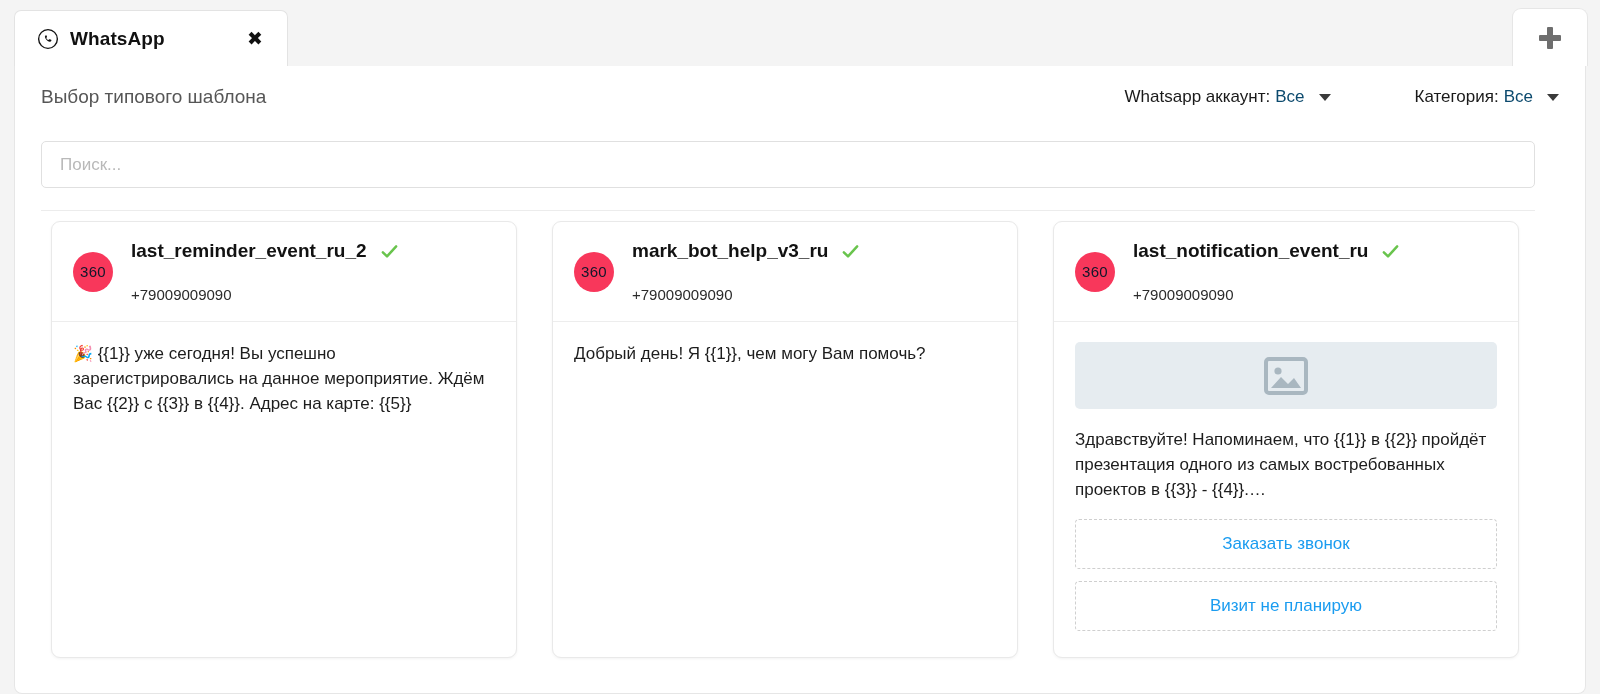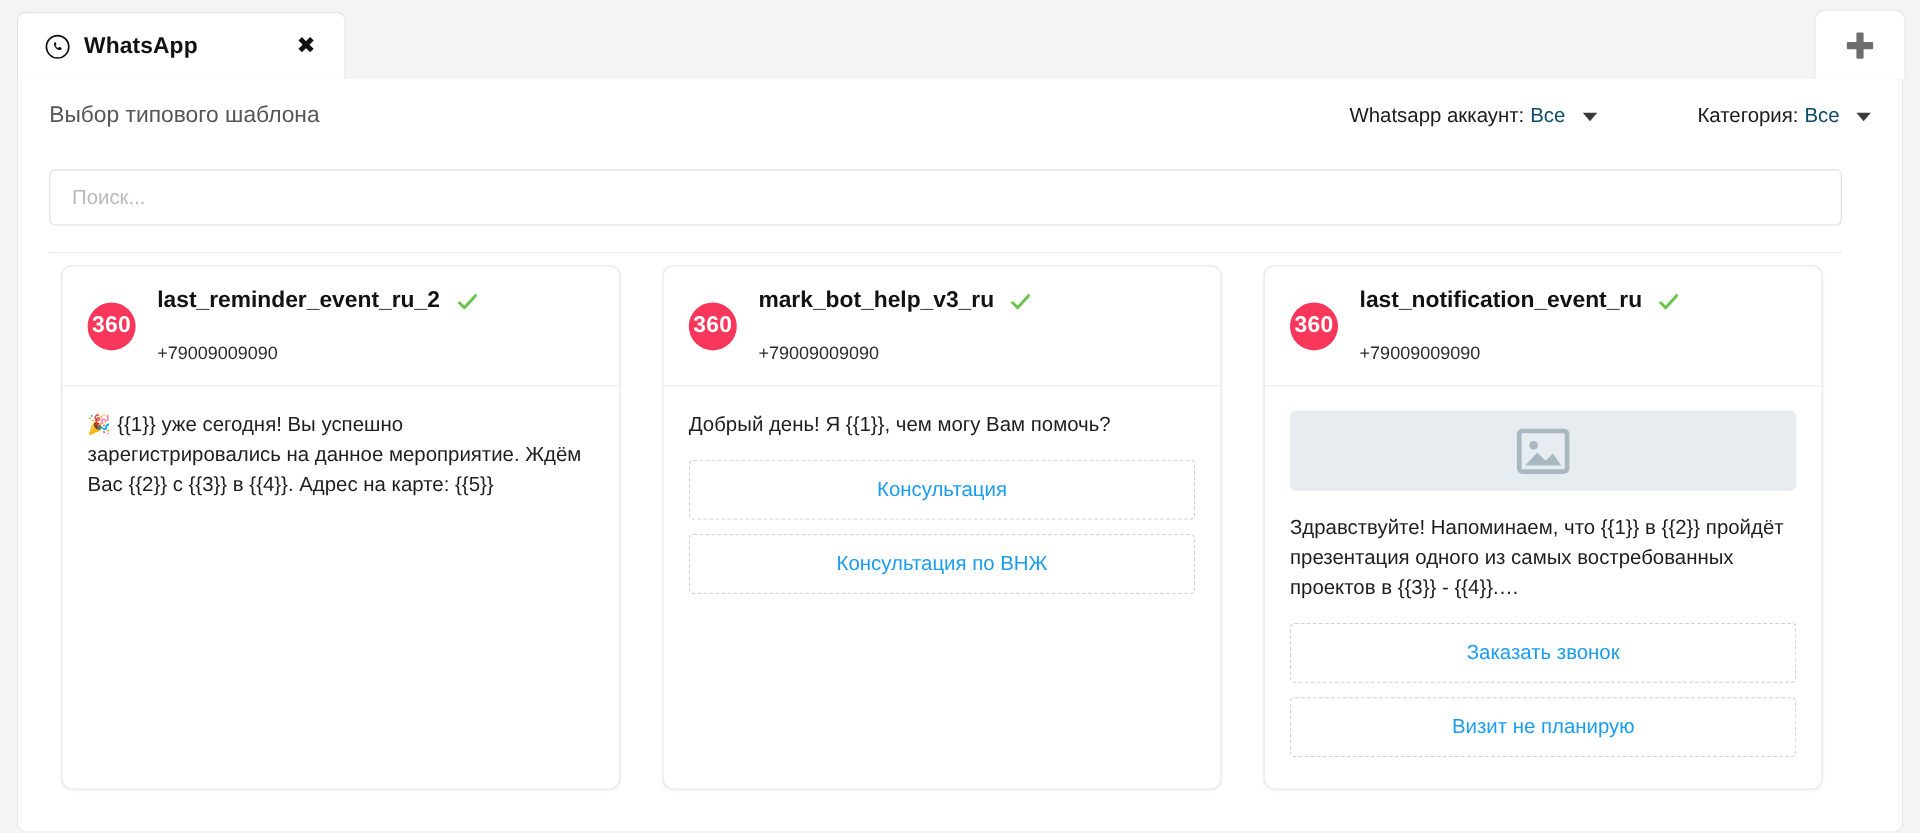--- a/index.html
+++ b/index.html
@@ -189,23 +189,23 @@
     display: flex;
     align-items: center;
     padding: 18px 20px 18px 21px;
     border-bottom: 1px solid #ededed;
     min-height: 98px;
   }
   .logo360 {
     width: 40px; height: 40px;
     border-radius: 50%;
     background: #f8375b;
-    color: #ffffff;
-    font-size: 19px;
-    font-weight: bold;
+    color: #0f172a;
+    font-size: 15px;
+    font-weight: normal;
     letter-spacing: .3px;
     display: flex;
     align-items: center;
     justify-content: center;
     flex: 0 0 auto;
     margin-right: 18px;
   }
   .card-head-text { display: flex; flex-direction: column; gap: 24px; min-width: 0; }
   .card-title-row { display: flex; align-items: center; gap: 13px; }
   .card-title {
@@ -337,24 +337,20 @@
           <svg class="check-icon" viewBox="0 0 20 20">
             <path d="M3 10.8 L7.4 15.2 L17 4.6" fill="none" stroke="#69c44d" stroke-width="2.6" stroke-linecap="round" stroke-linejoin="round"></path>
           </svg>
         </div>
         <span class="card-phone">+79009009090</span>
       </div>
     </div>
     <div class="card-body">
 
       <div class="card-text"><span class="emoji"></span><span>Добрый день! Я {{1}}, чем могу Вам помочь?</span></div>
-      <div class="btn-list">
-              <button class="tmpl-btn">Консультация</button>
-              <button class="tmpl-btn">Консультация по ВНЖ</button>
-            </div>
     </div>
         </div>
         <div class="card">
     <div class="card-head">
       <div class="logo360">360</div>
       <div class="card-head-text">
         <div class="card-title-row">
           <span class="card-title">last_notification_event_ru</span>
           <svg class="check-icon" viewBox="0 0 20 20">
             <path d="M3 10.8 L7.4 15.2 L17 4.6" fill="none" stroke="#69c44d" stroke-width="2.6" stroke-linecap="round" stroke-linejoin="round"></path>

